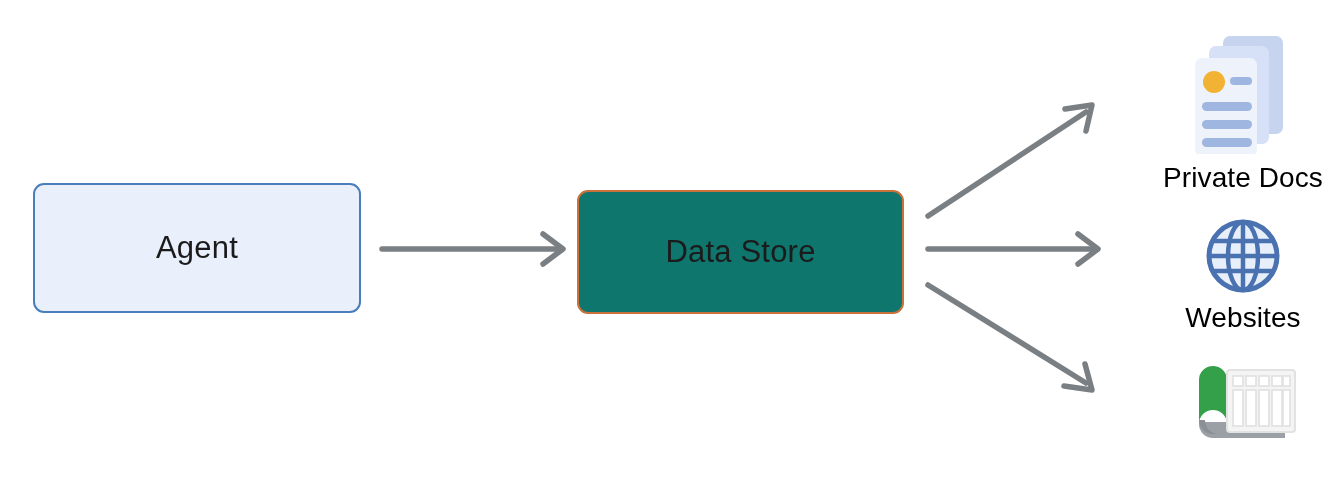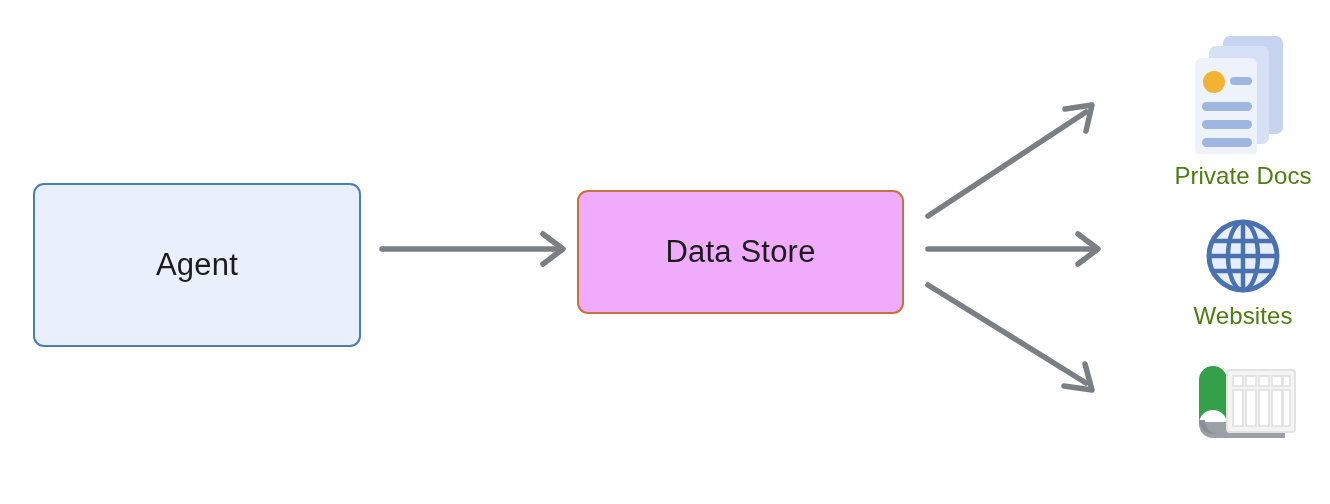--- a/index.html
+++ b/index.html
@@ -30,54 +30,54 @@
     box-sizing: border-box;
     font-size: 31px;
     font-weight: 500;
     letter-spacing: 0.2px;
     color: #1b1b1b;
   }
   #agent-box {
     left: 33px;
     top: 183px;
     width: 328px;
-    height: 164px;
+    height: 130px;
     border: 2.5px solid #4a7ebb;
     background: #e9f0fb;
   }
   #datastore-box {
     left: 577px;
     top: 190px;
     width: 327px;
     height: 124px;
     border: 2.5px solid #c8713a;
-    background: #f0abfc;
+    background: #0f766e;
   }
 
   
   #arrow-layer {
     position: absolute;
     left: 0;
     top: 0;
     width: 1330px;
     height: 504px;
     pointer-events: none;
   }
 
   
   .endpoint {
     position: absolute;
     display: flex;
     flex-direction: column;
     align-items: center;
   }
   .endpoint-label {
-    font-size: 24px;
+    font-size: 28px;
     font-weight: 500;
-    color: #4d7c0f;
+    color: #000000;
     letter-spacing: 0.1px;
     white-space: nowrap;
     margin-top: 6px;
   }
   #endpoint-private-docs { left: 1118px; top: 30px; width: 250px; }
   #endpoint-private-docs .endpoint-label { margin-top: 8px; }
   #endpoint-websites     { left: 1118px; top: 216px; width: 250px; }
   #endpoint-structured   { left: 1118px; top: 362px; width: 250px; }
 
   .icon-wrap {

